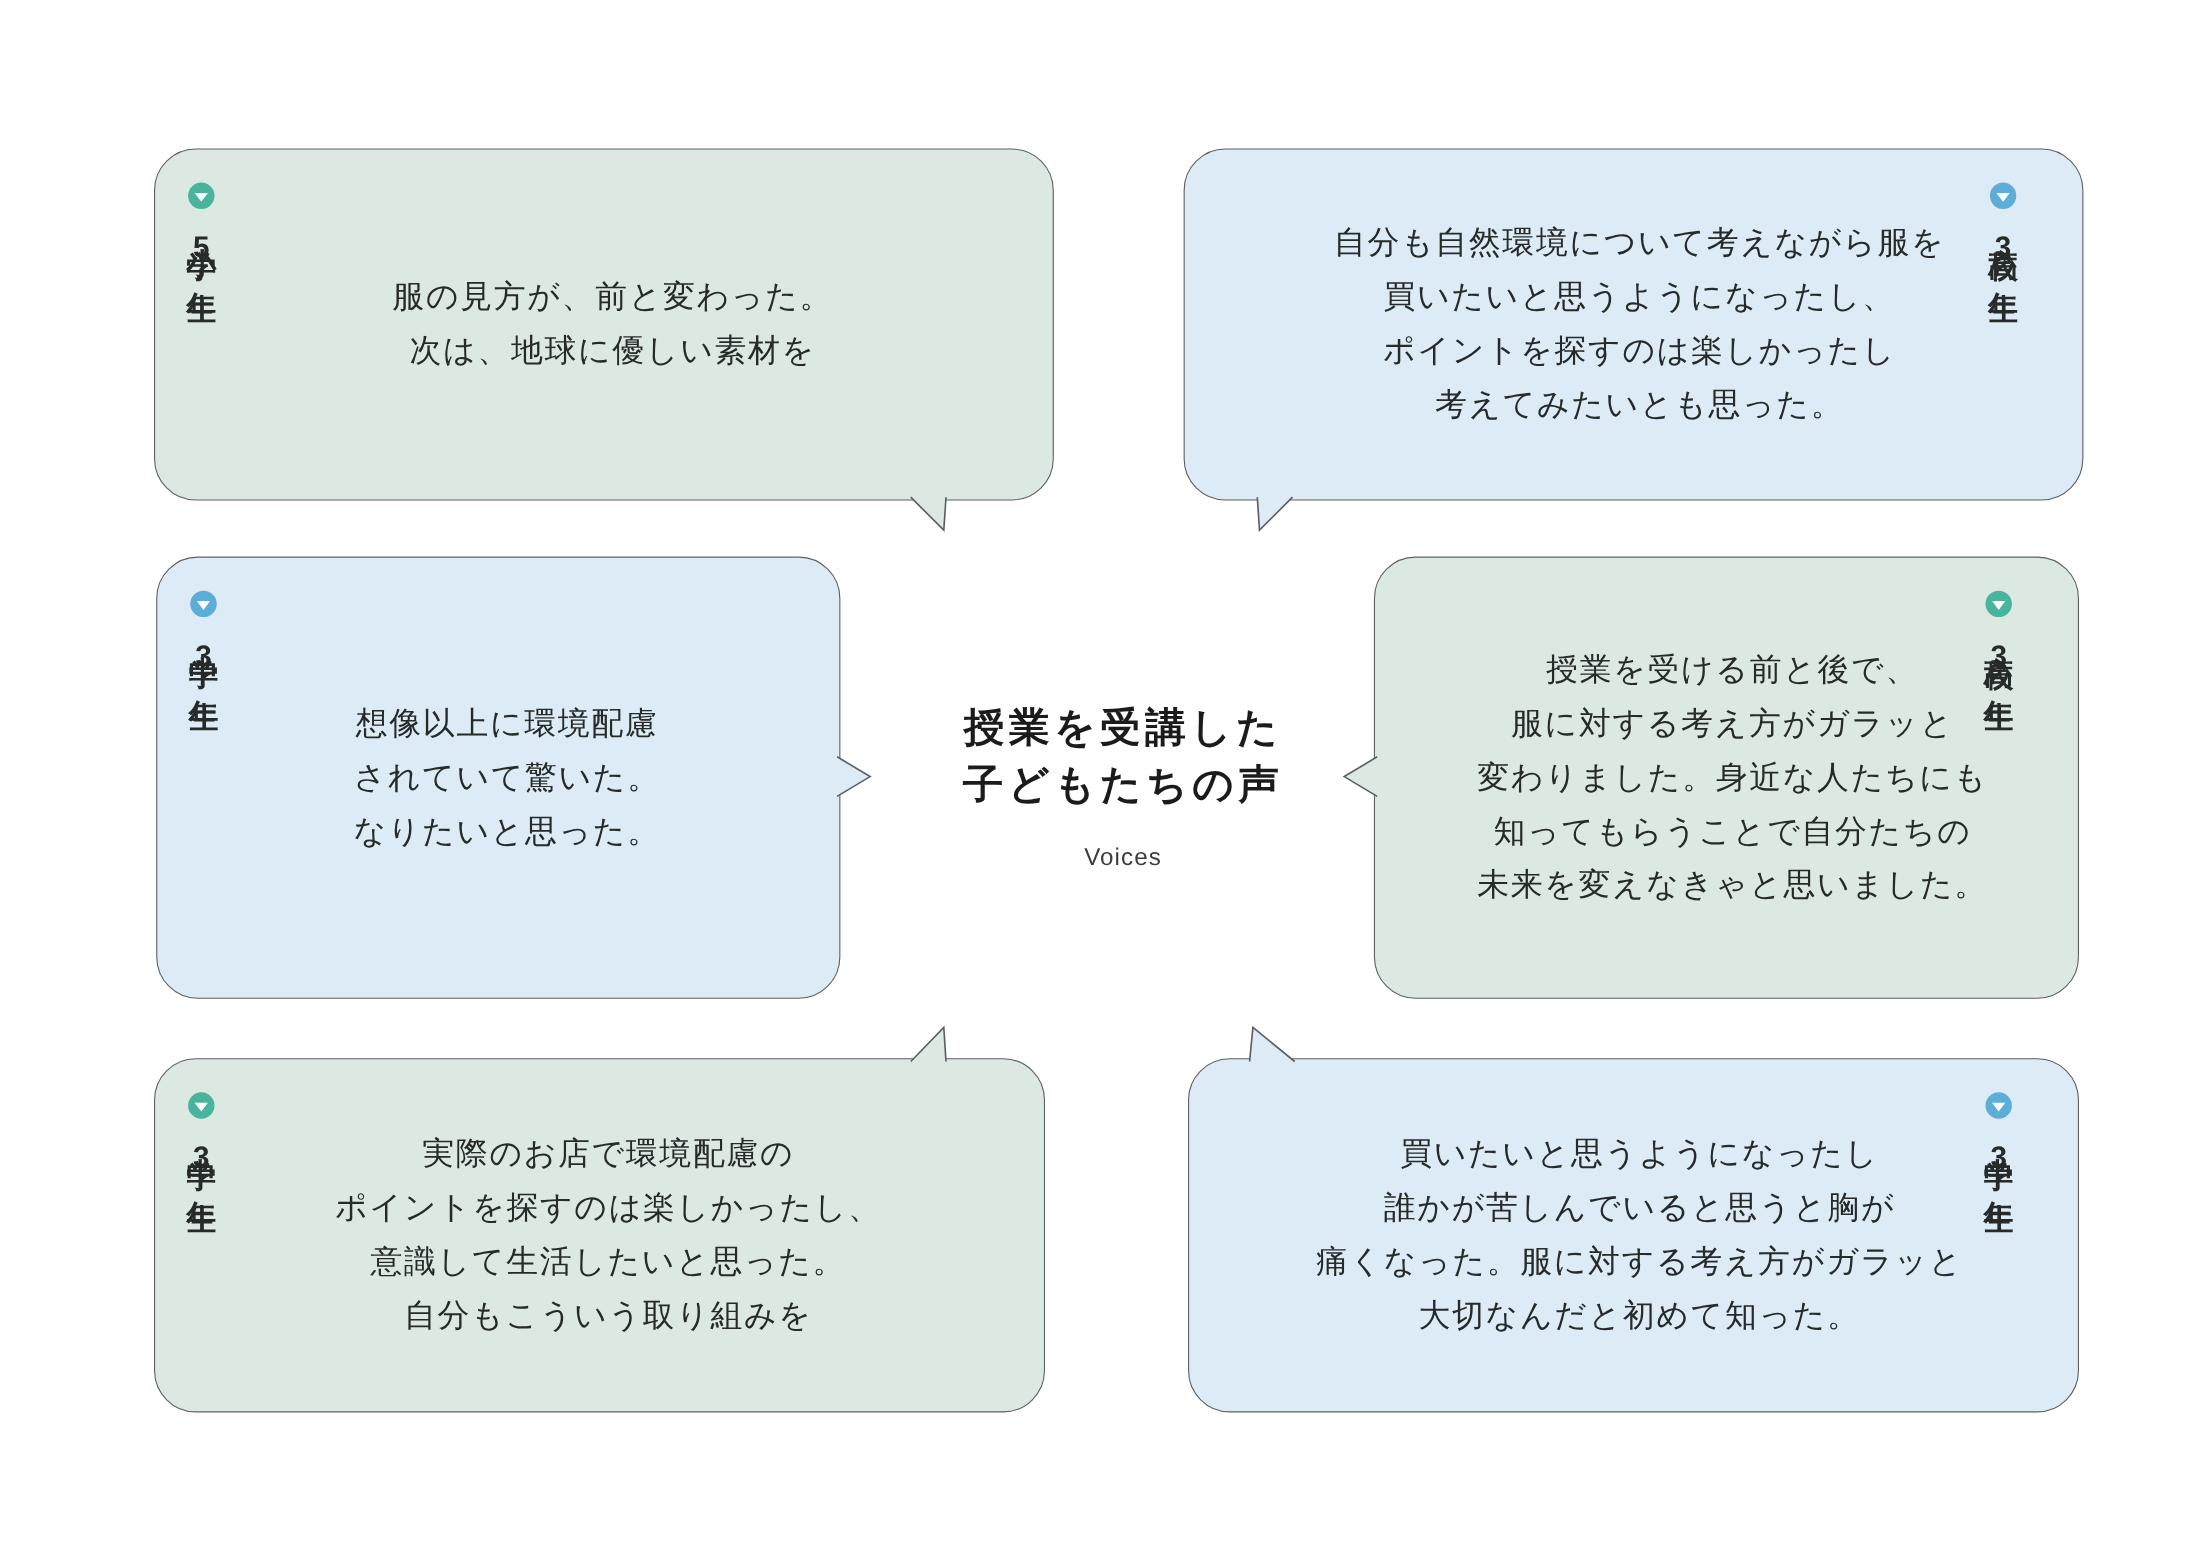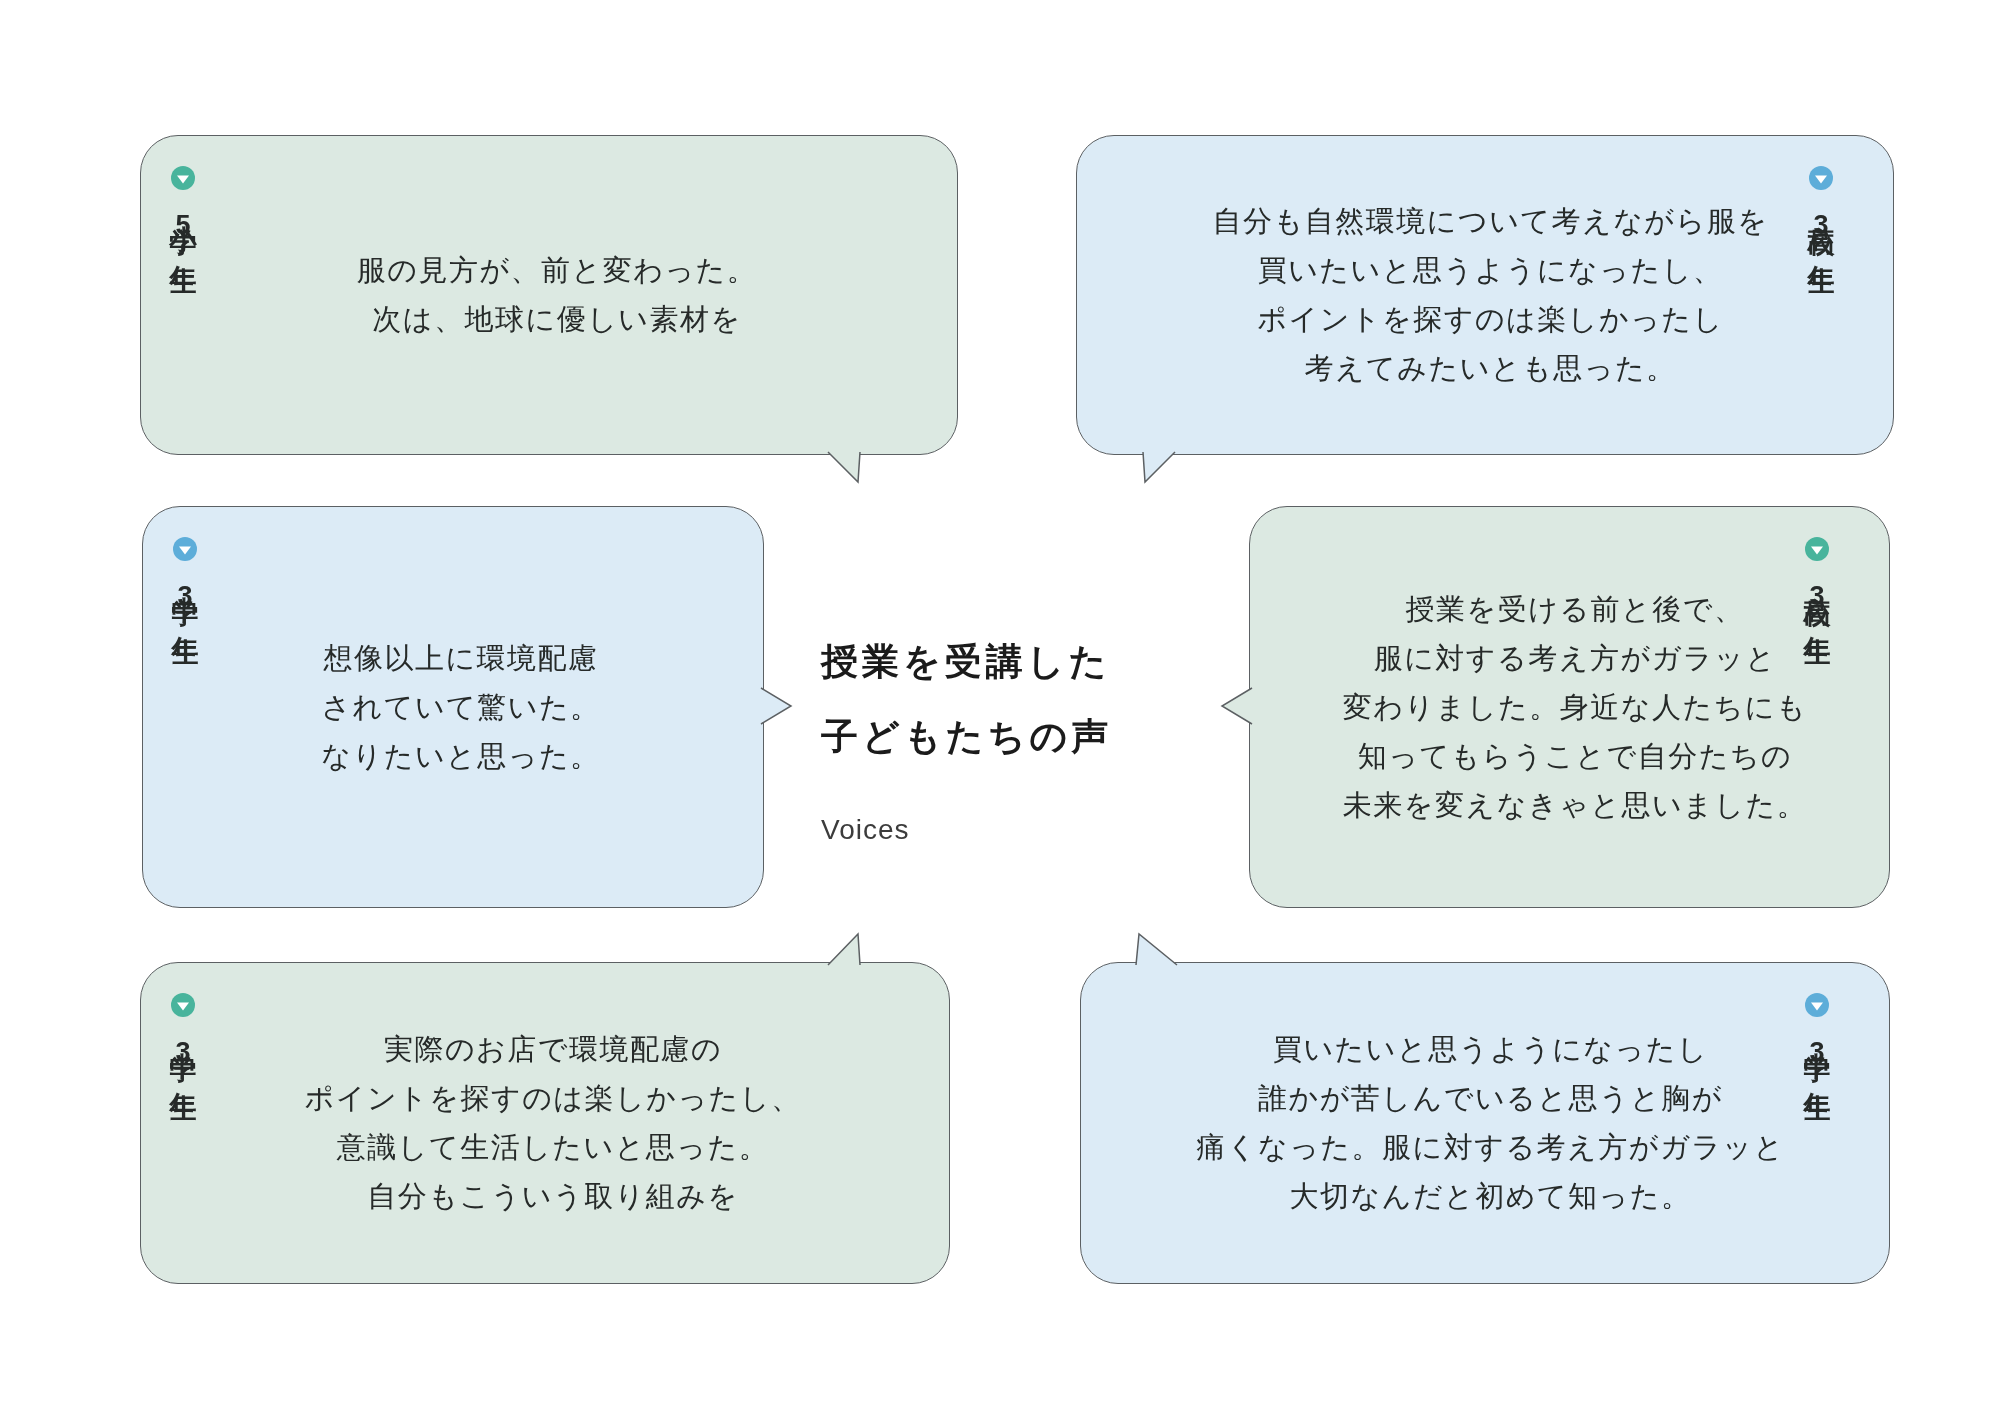--- a/index.html
+++ b/index.html
@@ -38,28 +38,28 @@
     writing-mode:vertical-rl;text-orientation:upright;
     color:var(--text);font-size:27px;font-weight:600;letter-spacing:3px;line-height:32px;
     white-space:nowrap;
   }
   #tails{position:absolute;left:0;top:0;width:2000px;height:1415px;pointer-events:none;}
   #tails path{stroke:var(--border);stroke-width:1.5;stroke-linejoin:miter;fill:none;}
   #tails path.green{fill:var(--green_fill);}
   #tails path.blue{fill:var(--blue_fill);}
   .center-block{
     position:absolute;left:821px;top:636px;width:400px;
-    display:flex;flex-direction:column;align-items:flex-start;text-align:center;gap:24px;
+    display:flex;flex-direction:column;align-items:center;text-align:center;
   }
   .center-title{
     color:var(--title_text);font-size:37px;font-weight:700;letter-spacing:4px;line-height:51px;
     white-space:nowrap;
   }
   .center-subtitle{
-    margin-top:28px;color:var(--subtitle_text);font-size:28px;font-weight:400;letter-spacing:1px;
+    margin-top:28px;color:var(--subtitle_text);font-size:22px;font-weight:400;letter-spacing:1px;
   }
   
   #b0{left:140px;top:135px;width:818px;height:320px;}
   #b1{left:1076px;top:135px;width:818px;height:320px;}
   #b2{left:142px;top:506px;width:622px;height:402px;}
   #b3{left:1249px;top:506px;width:641px;height:402px;}
   #b4{left:140px;top:962px;width:810px;height:322px;}
   #b5{left:1080px;top:962px;width:810px;height:322px;}
   
   #b0 .bubble-body,#b2 .bubble-body,#b4 .bubble-body{padding-left:64px;padding-right:48px;}

